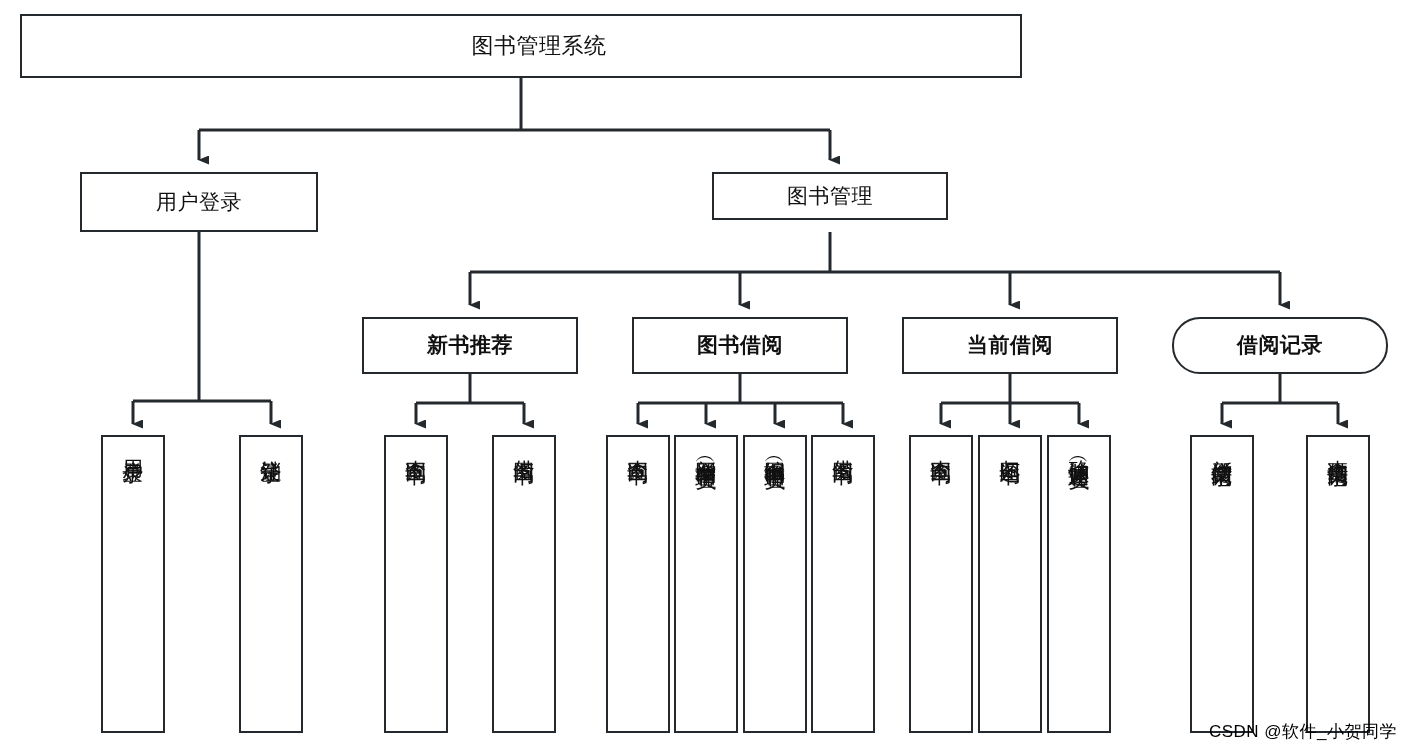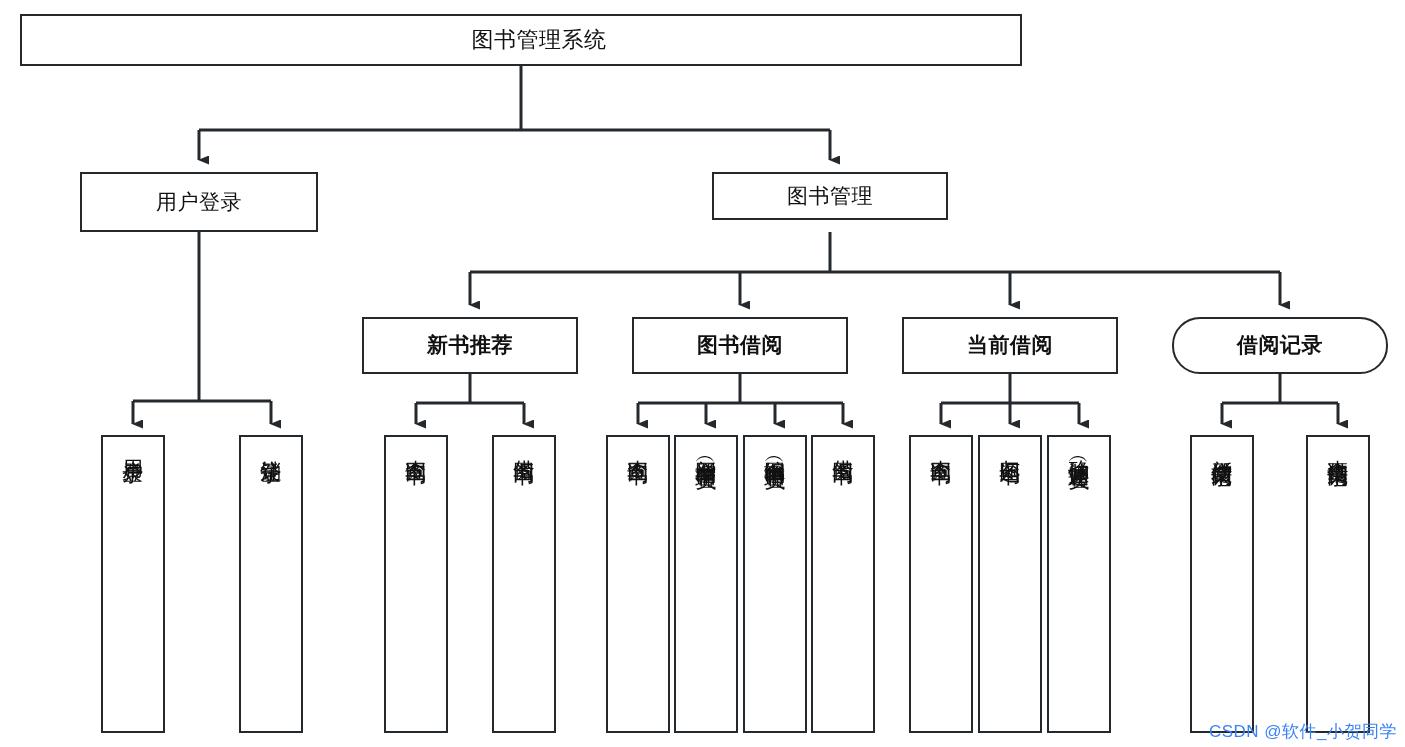--- a/index.html
+++ b/index.html
@@ -57,21 +57,21 @@
     line-height:1.32;
     letter-spacing:1.5px;
     white-space:nowrap;
     color:#111;
   }
   .watermark{
     position:absolute;
     right:8px;
     bottom:4px;
     font-size:17px;
-    color:#3b82f6;
+    color:#000000;
     letter-spacing:0.5px;
     z-index:5;
     white-space:nowrap;
     font-family:"Liberation Sans","DejaVu Sans",sans-serif;
   }
 </style>
 </head>
 <body>
 
 <div id="canvas">
@@ -119,21 +119,21 @@
       <path d="M1010,403 L1010,424" marker-end="url(#arw)"></path>
       <path d="M1079,403 L1079,424" marker-end="url(#arw)"></path>
 
       <path d="M1280,374 L1280,403"></path>
       <path d="M1222,403 L1338,403"></path>
       <path d="M1222,403 L1222,424" marker-end="url(#arw)"></path>
       <path d="M1338,403 L1338,424" marker-end="url(#arw)"></path>
     </g>
   </svg>
 
-  <div class="node root" style="left:20px; top:14px; width:1002px; height:52px;padding-left:36px;">
+  <div class="node root" style="left:20px; top:14px; width:1002px; height:64px;padding-left:36px;">
     <span class="lbl">图书管理系统</span>
   </div>
 
   <div class="node lvl2" style="left:80px; top:172px; width:238px; height:60px;">
     <span class="lbl">用户登录</span>
   </div>
 
   <div class="node lvl2" style="left:712px; top:172px; width:236px; height:48px;">
     <span class="lbl">图书管理</span>
   </div>

